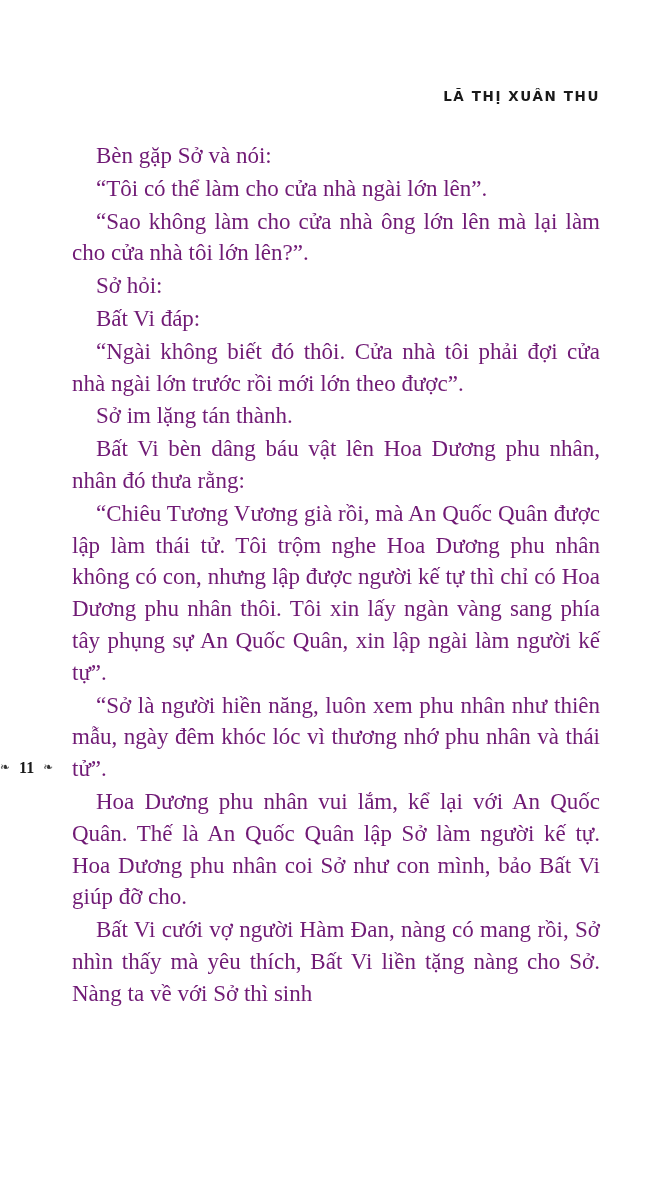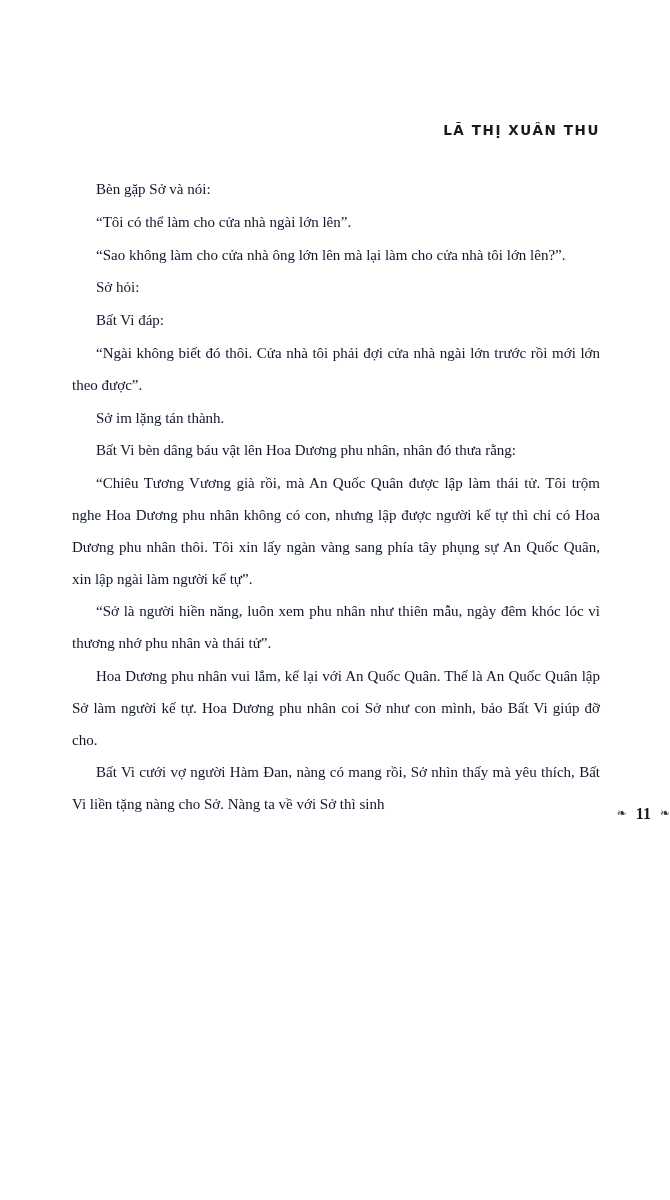--- a/index.html
+++ b/index.html
@@ -13,21 +13,20 @@
     font-family: "Liberation Serif", serif;
     color: #111111;
     overflow: hidden;
   }
   .page {
     position: relative;
     width: 670px;
     height: 861px;
     box-sizing: border-box;
     padding: 12px;
-    margin-top: 34px;
   }
   .running-head {
     position: absolute;
     top: 88px;
     right: 70px;
     font-family: "DejaVu Sans", sans-serif;
     font-weight: bold;
     font-size: 13.5px;
     letter-spacing: 1.6px;
     color: #1a1a1a;
@@ -35,34 +34,34 @@
     white-space: nowrap;
   }
   .body-text {
     position: absolute;
     top: 140px;
     left: 72px;
     width: 528px;
   }
   .body-text p {
     margin: 0 0 1px 0;
-    font-size: 15px;
+    font-size: 23px;
     line-height: 31.8px;
     text-align: justify;
     text-indent: 24px;
-    color: #0f172a;
+    color: #701a75;
     -webkit-hyphens: none;
     hyphens: none;
   }
   .folio {
     position: absolute;
-    bottom: 72px;
+    bottom: 84px;
     left: 0;
     width: 670px;
-    text-align: right;
+    text-align: left;
     font-family: "DejaVu Sans", sans-serif;
     font-size: 14px;
     color: #1a1a1a;
   }
   .folio .orn {
     font-size: 12px;
     color: #333;
     vertical-align: 2px;
     letter-spacing: 0;
   }

